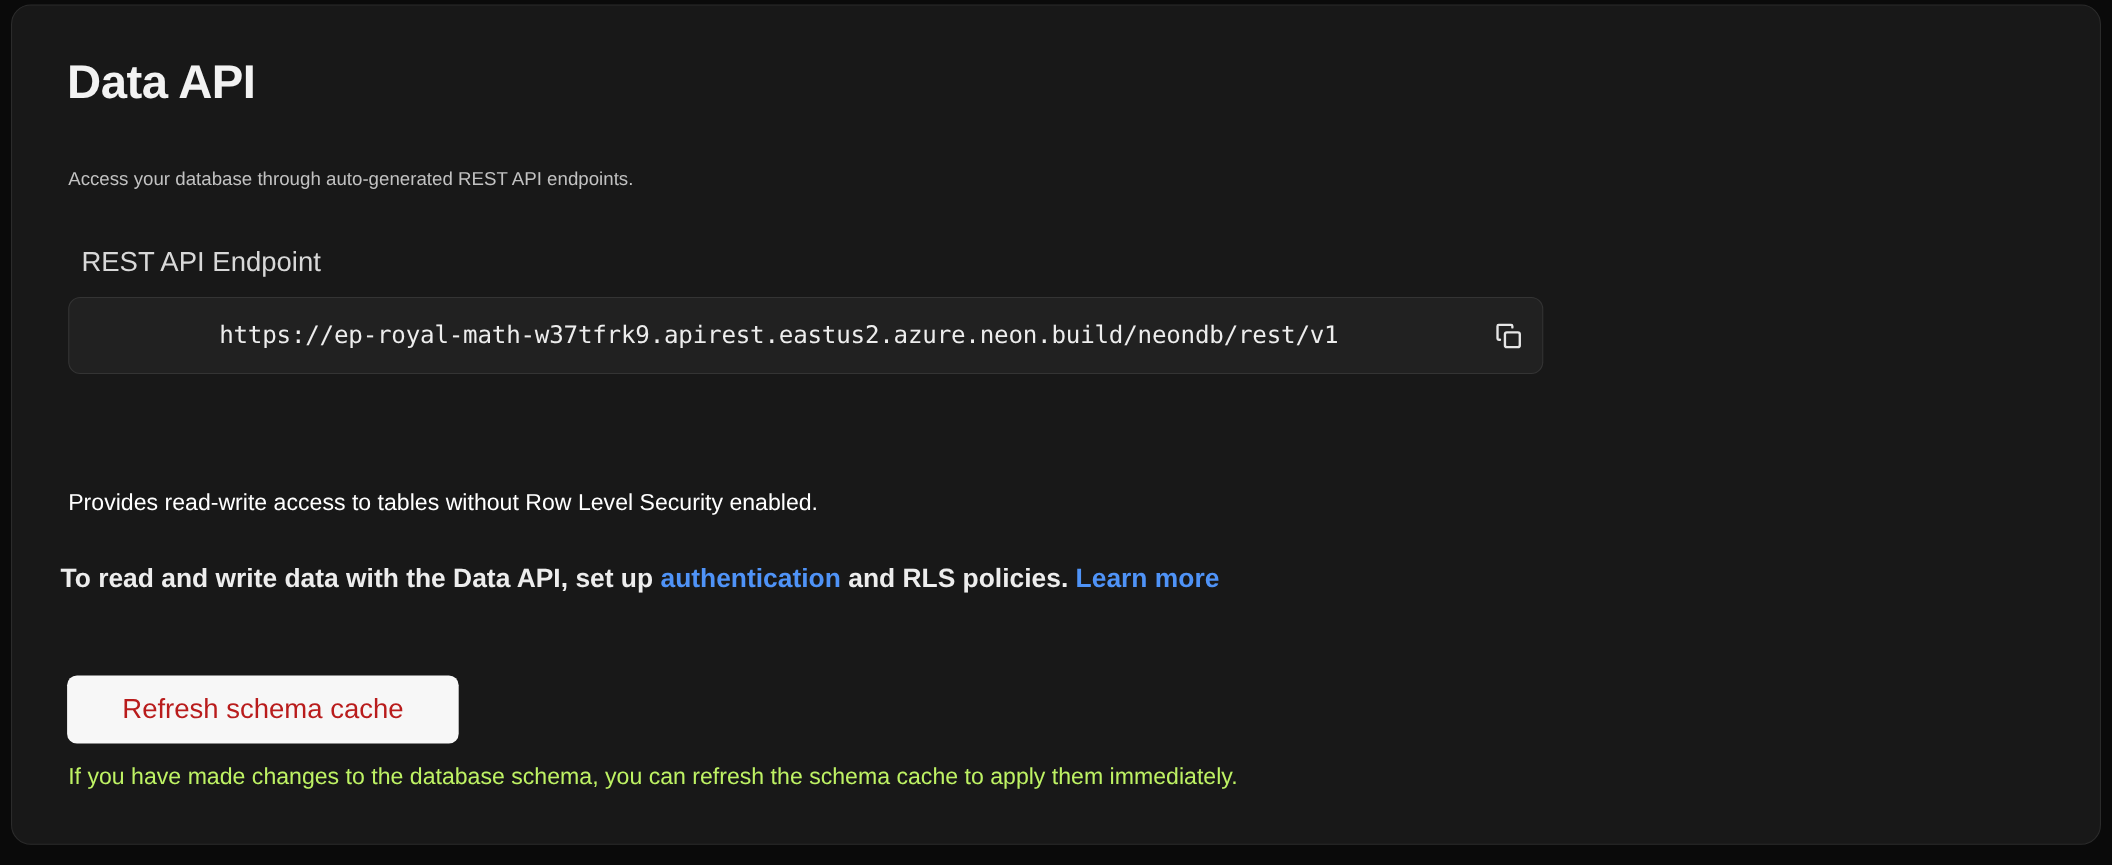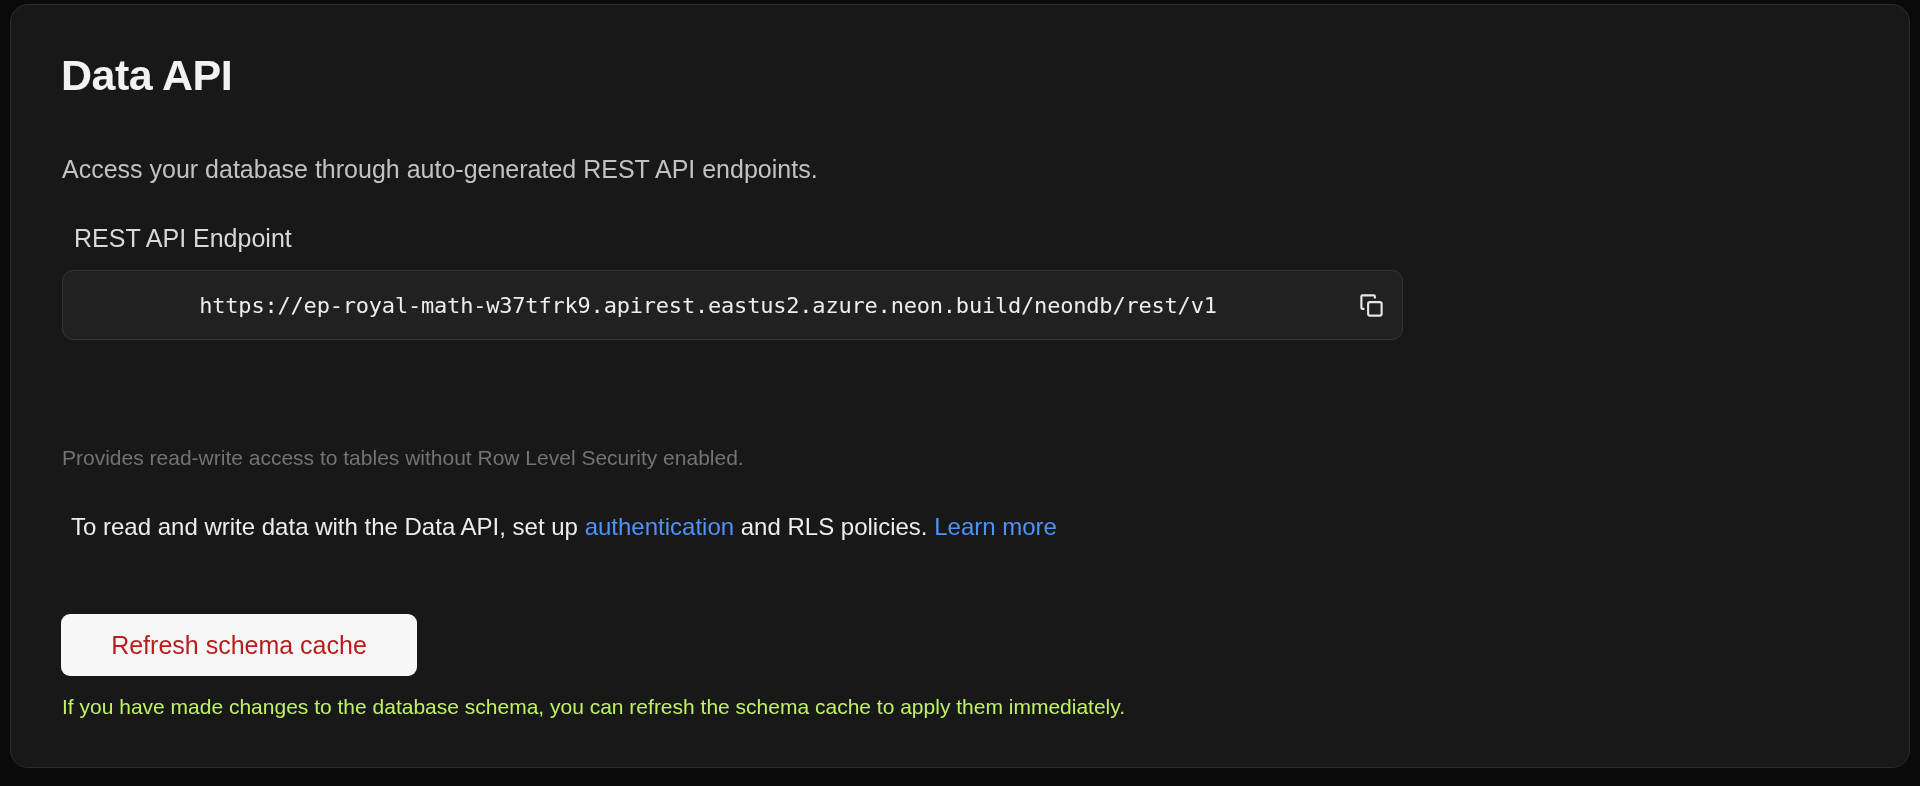--- a/index.html
+++ b/index.html
@@ -45,21 +45,21 @@
     letter-spacing: -0.5px;
     color: #f2f2f2;
     line-height: 1.1;
   }
 
   
   .card-desc {
     position: absolute;
     left: 51px;
     top: 146px;
-    font-size: 25px;
+    font-size: 17px;
     font-weight: 400;
     color: #c2c2c2;
     line-height: 1.45;
     text-align: right;
   }
 
   
   .field-label {
     position: absolute;
     left: 51px;
@@ -114,31 +114,31 @@
 
   .copy-button svg { display: block; }
 
   
   .field-help {
     position: absolute;
     left: 51px;
     top: 438px;
     font-size: 21px;
     font-weight: 400;
-    color: #737373;
+    color: #ffffff;
     line-height: 1.4;
   }
 
   
   .rls-note {
     position: absolute;
-    left: 60px;
+    left: 44px;
     top: 505px;
     font-size: 24px;
-    font-weight: 400;
+    font-weight: 700;
     color: #ededed;
     line-height: 1.4;
     white-space: nowrap;
   }
 
   .rls-note a {
     color: #4f93f7;
     text-decoration: none;
   }
 

